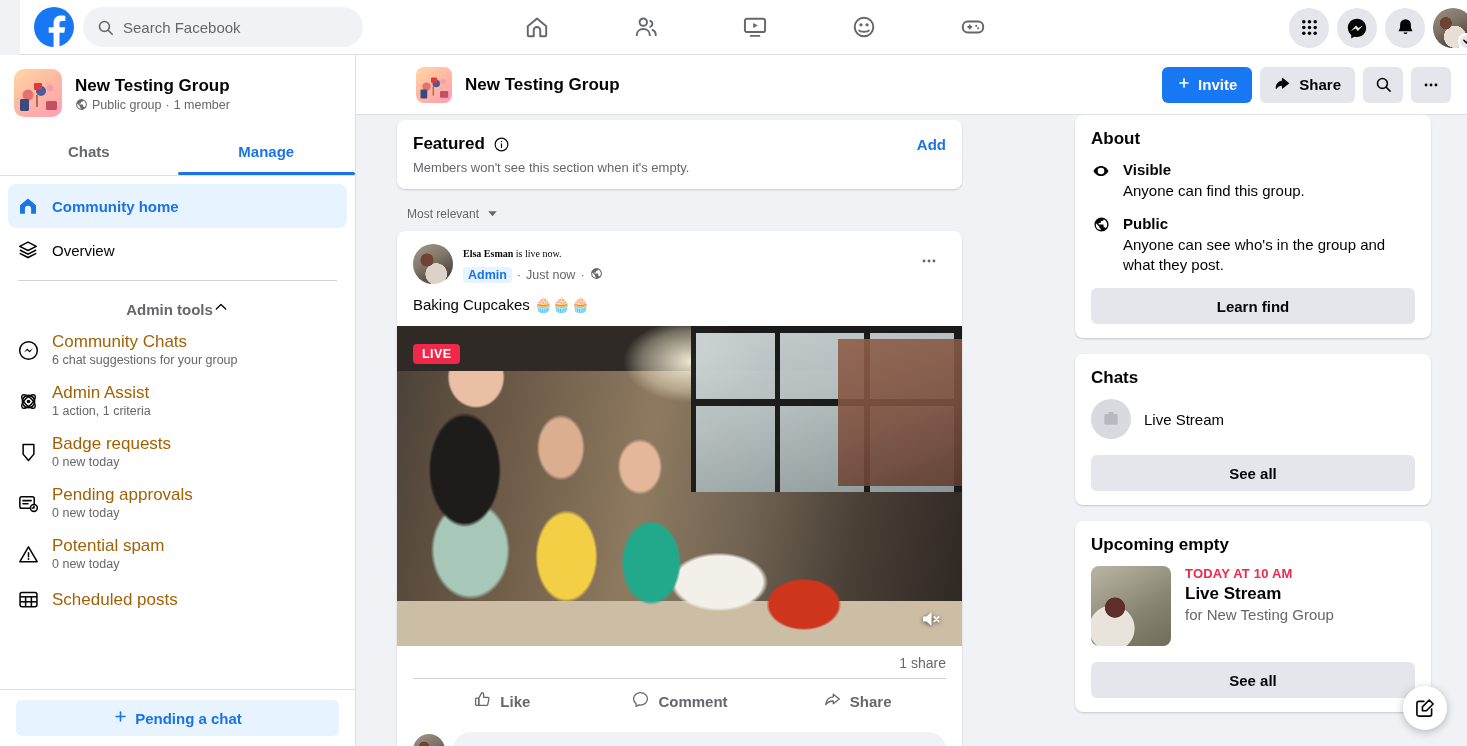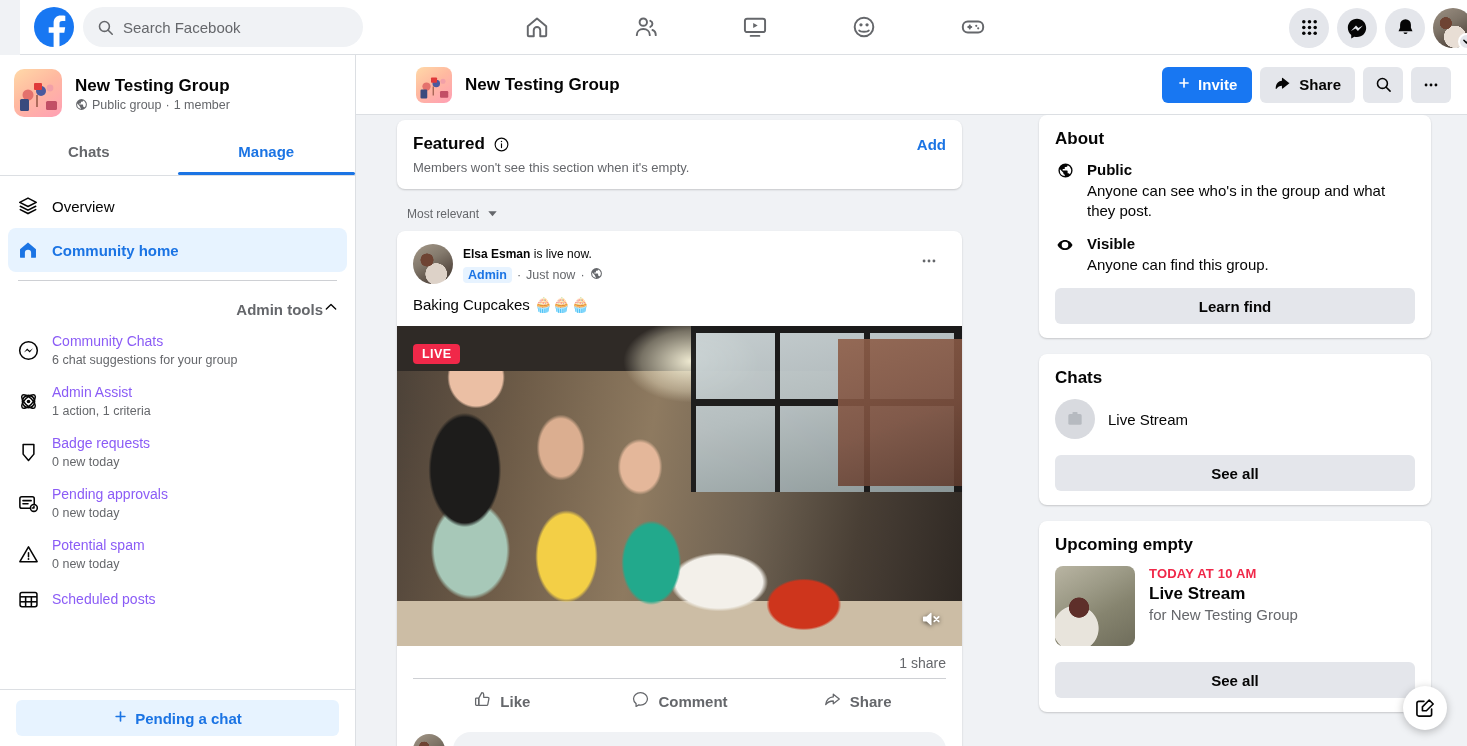--- a/index.html
+++ b/index.html
@@ -110,31 +110,31 @@
     cursor: pointer;
   }
   .srow.active { background: #e7f3ff; }
   .srow.active .srow-title { color: #1b74e4; font-weight: bold; }
   .srow-title { font-size: 15px; color: #050505; }
   .srow-ic { width: 24px; height: 24px; flex: none; display:flex; align-items:center; justify-content:center; }
 
   .divider { height: 1px; background: #ced0d4; margin: 8px 10px; }
 
   .sec-head {
-    display: flex; align-items: center; justify-content: flex-end;
+    display: flex; align-items: center; justify-content: center;
     padding: 10px 8px 6px 8px; cursor: pointer;
   }
   .sec-head-label { font-size: 15px; font-weight: bold; color: #65676b; }
 
   .srow2 {
     display: flex; align-items: center; gap: 12px;
     padding: 7px 8px; border-radius: 8px; cursor: pointer;
   }
   .srow2-txt { display: flex; flex-direction: column; }
-  .srow2-title { font-size: 14px; color: #8b5cf6; line-height: 19px; }
+  .srow2-title { font-size: 17px; color: #a16207; line-height: 19px; }
   .srow2-sub { font-size: 12.5px; color: #65676b; line-height: 17px; margin-top: 1px; }
 
   .side-foot { border-top: 1px solid #dcdfe3; padding: 10px 16px; }
   .create-chat {
     width: 100%; height: 36px; border-radius: 6px; border: none;
     background: #e7f3ff; color: #1b74e4; font-weight: bold;
     font-size: 15px; display: flex; align-items: center;
     justify-content: center; gap: 7px; cursor: pointer;
     font-family: "Liberation Sans", sans-serif;
   }
@@ -199,21 +199,21 @@
 
   .post-head { display: flex; align-items: flex-start; padding: 13px 16px 0 16px; }
   .p-av {
     width: 40px; height: 40px; border-radius: 50%; flex: none;
     background:
       radial-gradient(circle at 35% 40%, #6e4333 0 18%, transparent 19%),
       radial-gradient(circle at 58% 75%, #ddd2c8 0 28%, transparent 29%),
       linear-gradient(150deg, #a49889 0%, #847a6d 40%, #5c5047 72%, #3a332e 100%);
   }
   .p-meta { margin-left: 10px; flex: 1; }
-  .p-l1 { font-size: 12px; line-height: 20px; }
+  .p-l1 { font-size: 10px; line-height: 20px; font-family: Liberation Serif, serif; }
   .p-name { font-weight: bold; }
   .p-live { color: #050505; }
   .p-l2 { display: flex; align-items: center; gap: 5px; margin-top: 2px; }
   .badge-admin {
     background: #e7f3ff; color: #1b74e4; font-size: 12.5px;
     font-weight: bold; padding: 1px 5px; border-radius: 4px;
   }
   .p-time { font-size: 12.5px; color: #65676b; }
   .p-dots { width: 34px; height: 34px; border-radius: 50%; display:flex; align-items:center; justify-content:center; cursor:pointer; color:#65676b;}
   .p-body { font-size: 15px; padding: 11px 16px 11px 16px; line-height: 20px; }
@@ -287,21 +287,21 @@
 
   
   .rail {
     position: absolute; top: 115px; left: 1003px;
     width: 464px; height: 631px;
     overflow: hidden; padding: 0 36px;
   }
   .rcard {
     background: #fff; border-radius: 8px;
     box-shadow: 0 1px 2px rgba(0,0,0,.18);
-    padding: 14px 16px; margin-bottom: 16px;
+    padding: 14px 16px; margin-bottom: 16px; margin-left: 36px;
   }
   .rtitle { font-size: 17px; font-weight: bold; margin-bottom: 11px; }
   .about-row { display: flex; gap: 12px; margin-bottom: 13px; }
   .about-ic { width: 20px; flex: none; padding-top: 2px; display:flex; justify-content:center; }
   .about-h { font-size: 15px; font-weight: bold; line-height: 20px; }
   .about-p { font-size: 15px; color: #050505; line-height: 20px; margin-top: 1px; }
   .grey-btn {
     width: 100%; height: 36px; border-radius: 6px; border: none;
     background: #e4e6eb; font-size: 15px; font-weight: bold;
     color: #050505; cursor: pointer; font-family: "Liberation Sans", sans-serif;
@@ -453,37 +453,37 @@
       </div>
     </div>
   </div>
 
   <div class="tabs">
     <div class="tab">Chats</div>
     <div class="tab active">Manage</div>
   </div>
 
   <div class="side-scroll">
+    <div class="srow active">
+      <span class="srow-ic">
+        <svg width="22" height="22" viewBox="0 0 24 24" fill="#1b74e4">
+            <path d="M3.3 11.1 12 3.8l8.7 7.3v8.4a1 1 0 0 1-1 1h-4.3v-5.4a3.4 3.4 0 0 0-6.8 0v5.4H4.3a1 1 0 0 1-1-1z"></path>
+          </svg>
+      </span>
+      <span class="srow-title">Community home</span>
+    </div>
     <div class="srow">
       <span class="srow-ic">
         <svg width="22" height="22" viewBox="0 0 24 24" fill="none" stroke="#050505" stroke-width="1.7">
             <path d="M12 3.4 3 8l9 4.6L21 8z" stroke-linejoin="round"></path>
             <path d="M3.6 12.3 12 16.6l8.4-4.3" stroke-linecap="round"></path>
             <path d="M3.6 15.9 12 20.2l8.4-4.3" stroke-linecap="round"></path>
           </svg>
       </span>
       <span class="srow-title">Overview</span>
-    </div>
-    <div class="srow active">
-      <span class="srow-ic">
-        <svg width="22" height="22" viewBox="0 0 24 24" fill="#1b74e4">
-            <path d="M3.3 11.1 12 3.8l8.7 7.3v8.4a1 1 0 0 1-1 1h-4.3v-5.4a3.4 3.4 0 0 0-6.8 0v5.4H4.3a1 1 0 0 1-1-1z"></path>
-          </svg>
-      </span>
-      <span class="srow-title">Community home</span>
     </div>
 
     <div class="divider"></div>
 
     <div class="sec-head">
       <span class="sec-head-label">Admin tools</span>
       <span>
         <svg width="16" height="16" viewBox="0 0 24 24" fill="none" stroke="#050505" stroke-width="2.1">
             <path d="M5 15 12 8.4 19 15" stroke-linecap="round" stroke-linejoin="round"></path>
           </svg>
@@ -744,40 +744,40 @@
   </div>
 </div>
 
 <div class="rail">
 
   <div class="rcard">
     <div class="rtitle">About</div>
 
     <div class="about-row">
       <span class="about-ic">
+        <svg width="18" height="18" viewBox="0 0 24 24" fill="#050505">
+            <path d="M12 5.2c-4.6 0-8.4 3.1-10 6.8 1.6 3.7 5.4 6.8 10 6.8s8.4-3.1 10-6.8c-1.6-3.7-5.4-6.8-10-6.8zm0 11.2a4.4 4.4 0 1 1 0-8.8 4.4 4.4 0 0 1 0 8.8z"></path>
+            <circle cx="12" cy="12" r="2.4" fill="#fff"></circle>
+          </svg>
+      </span>
+      <div>
+        <div class="about-h">Visible</div>
+        <div class="about-p">Anyone can find this group.</div>
+      </div>
+    </div>
+
+    <div class="about-row">
+      <span class="about-ic">
         <svg width="17" height="17" viewBox="0 0 24 24" fill="#050505">
             <path d="M12 2a10 10 0 1 0 0 20 10 10 0 0 0 0-20zm-1 17.9A8 8 0 0 1 4 12c0-.6.1-1.2.2-1.8L9 15v1c0 1.1.9 2 2 2zm6.9-2.5c-.3-.8-1-1.4-1.9-1.4h-1v-3a1 1 0 0 0-1-1H8v-2h2a1 1 0 0 0 1-1V7h2a2 2 0 0 0 2-2v-.4A8 8 0 0 1 17.9 17.4z"></path>
           </svg>
       </span>
       <div>
         <div class="about-h">Public</div>
         <div class="about-p">Anyone can see who's in the group and what they post.</div>
-      </div>
-    </div>
-
-    <div class="about-row">
-      <span class="about-ic">
-        <svg width="18" height="18" viewBox="0 0 24 24" fill="#050505">
-            <path d="M12 5.2c-4.6 0-8.4 3.1-10 6.8 1.6 3.7 5.4 6.8 10 6.8s8.4-3.1 10-6.8c-1.6-3.7-5.4-6.8-10-6.8zm0 11.2a4.4 4.4 0 1 1 0-8.8 4.4 4.4 0 0 1 0 8.8z"></path>
-            <circle cx="12" cy="12" r="2.4" fill="#fff"></circle>
-          </svg>
-      </span>
-      <div>
-        <div class="about-h">Visible</div>
-        <div class="about-p">Anyone can find this group.</div>
       </div>
     </div>
 
     <button class="grey-btn">Learn find</button>
   </div>
 
   <div class="rcard">
     <div class="rtitle">Chats</div>
     <div class="chat-item">
       <span class="chat-av">

